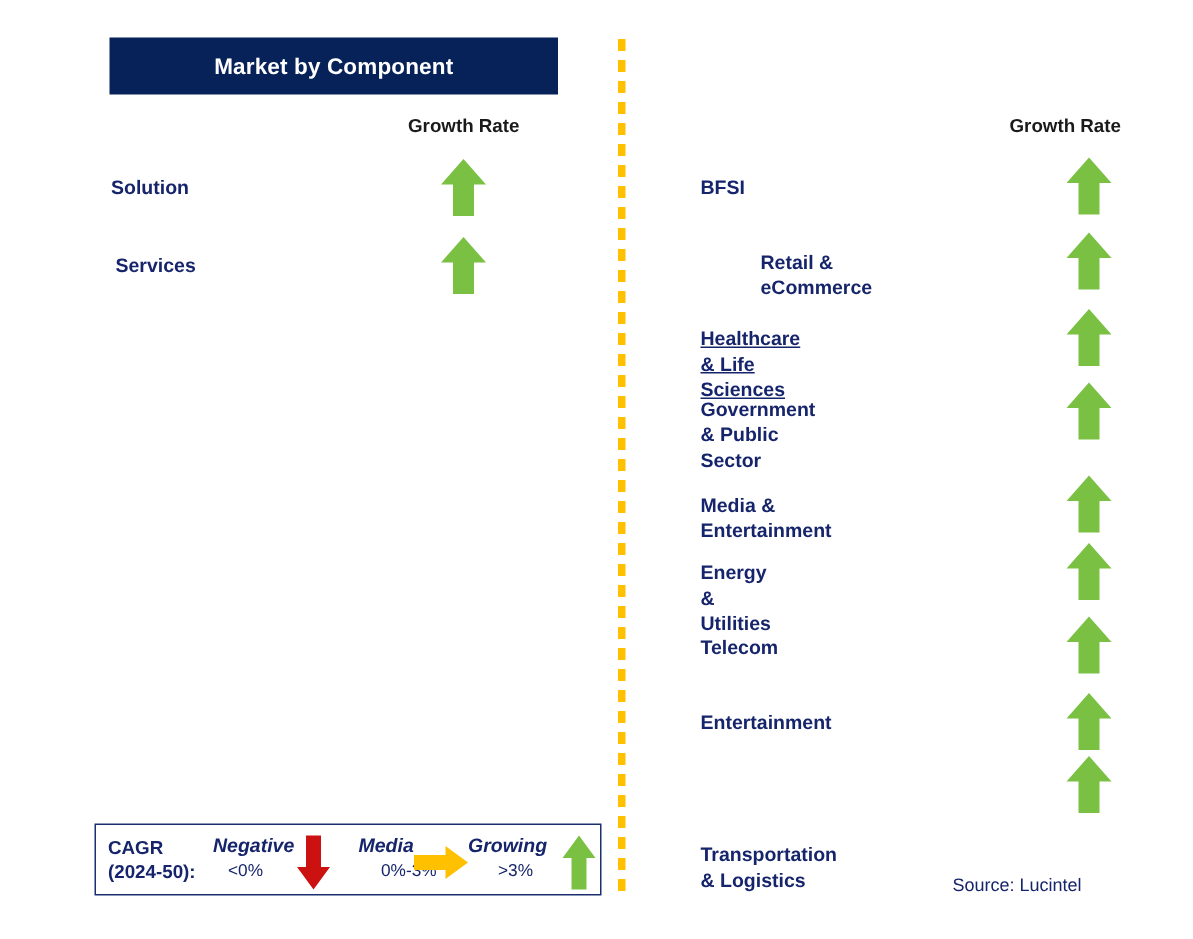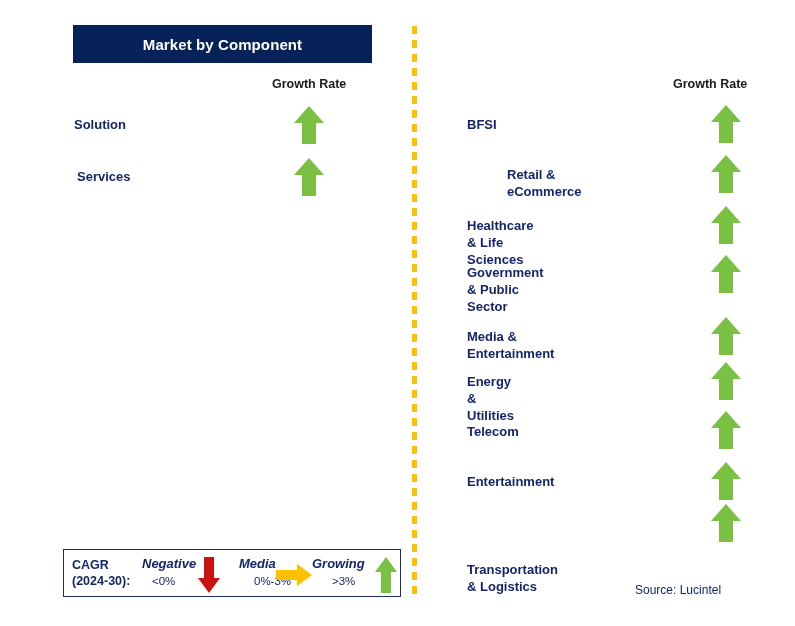--- a/index.html
+++ b/index.html
@@ -195,21 +195,21 @@
 <div class="row">
   <div class="row-label" style="left:467px; top:166px;margin-left:40px;">Retail &amp; eCommerce</div>
   <div class="arrow-cell" style="left:709px; top:153px;">
     <svg class="arrow-svg" viewBox="0 0 34 42" xmlns="http://www.w3.org/2000/svg" aria-hidden="true">
       <polygon points="17,2 32,19 24,19 24,40 10,40 10,19 2,19" fill="#7ac143"></polygon>
     </svg>
   </div>
 </div>
 
 <div class="row">
-  <div class="row-label" style="left:467px; top:217px;">Healthcare &amp; Life Sciences</div>
+  <div class="row-label" style="left:467px; top:217px;text-decoration:underline;">Healthcare &amp; Life Sciences</div>
   <div class="arrow-cell" style="left:709px; top:204px;">
     <svg class="arrow-svg" viewBox="0 0 34 42" xmlns="http://www.w3.org/2000/svg" aria-hidden="true">
       <polygon points="17,2 32,19 24,19 24,40 10,40 10,19 2,19" fill="#7ac143"></polygon>
     </svg>
   </div>
 </div>
 
 <div class="row">
   <div class="row-label" style="left:467px; top:264px;">Government &amp; Public
 Sector</div>
@@ -260,21 +260,21 @@
   <div class="row-label" style="left:467px; top:513px;margin-top:48px;">Transportation &amp; Logistics</div>
   <div class="arrow-cell" style="left:709px; top:502px;">
     <svg class="arrow-svg" viewBox="0 0 34 42" xmlns="http://www.w3.org/2000/svg" aria-hidden="true">
       <polygon points="17,2 32,19 24,19 24,40 10,40 10,19 2,19" fill="#7ac143"></polygon>
     </svg>
   </div>
 </div>
 
 <div id="legend-box">
   <div class="legend-title">CAGR
-(2024-30):</div>
+(2024-50):</div>
 
   <div class="legend-word" id="legend-neg-word">Negative</div>
   <div class="legend-range" id="legend-neg-range">&lt;0%</div>
   <div class="legend-arrow" id="legend-arrow-down">
     <svg class="arrow-svg" viewBox="0 0 24 40" xmlns="http://www.w3.org/2000/svg" aria-hidden="true">
       <polygon points="12,38 23,23 17,23 17,2 7,2 7,23 1,23" fill="#cc1111"></polygon>
     </svg>
   </div>
 
   <div class="legend-word" id="legend-flat-word">Media</div>

